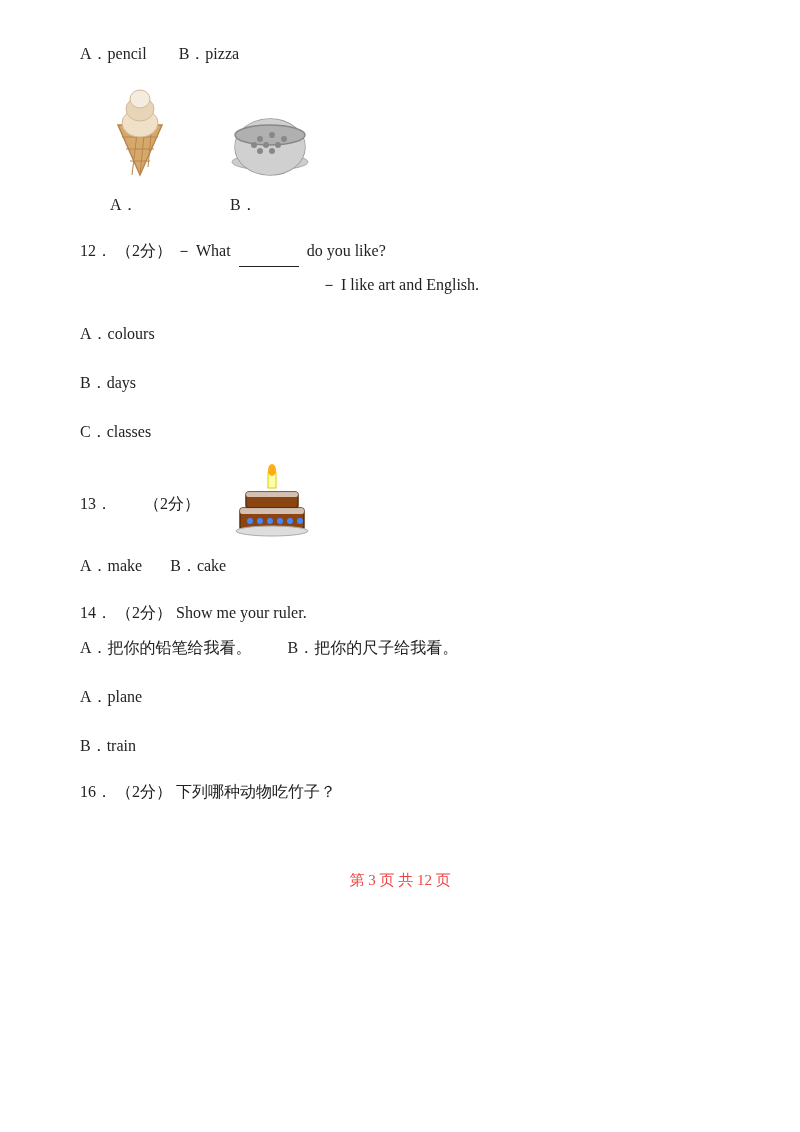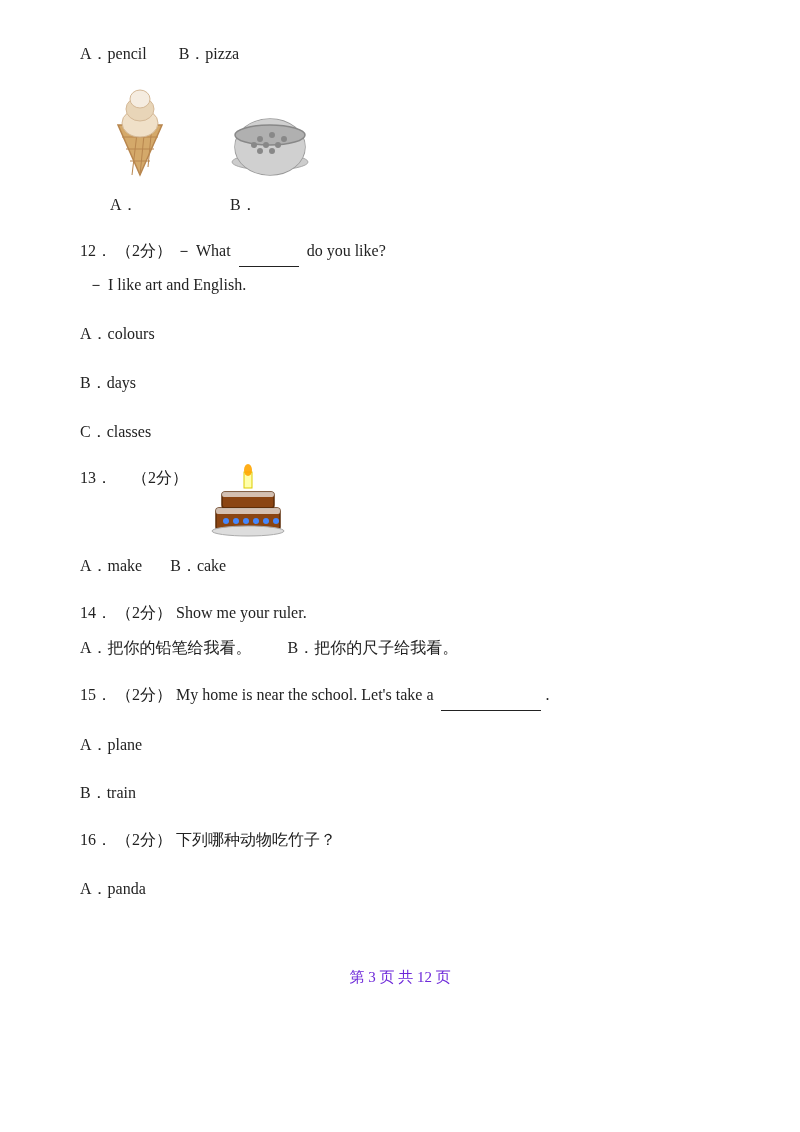--- a/index.html
+++ b/index.html
@@ -43,21 +43,21 @@
       height: 60px;
     }
     .cake-svg {
       width: 80px;
       height: 80px;
     }
     .page-footer {
       text-align: center;
       margin-top: 60px;
       font-size: 15px;
-      color: #6d28d9;
+      color: #ef4444;
     }
     .blank {
       display: inline-block;
       border-bottom: 1px solid #222;
       min-width: 60px;
       margin: 0 4px;
     }
     .blank-long {
       display: inline-block;
       border-bottom: 1px solid #222;
@@ -122,28 +122,28 @@
     </div>
   </div>
 </div>
 
 <div class="question-row">
   <div>
     <span>12．</span>
     <span>（2分）</span>
     <span>－ What <span class="blank">&nbsp;&nbsp;&nbsp;&nbsp;&nbsp;&nbsp;</span> do you like?</span>
   </div>
-  <div style="margin-left:8px; margin-top:4px;">－ I like art and English.</div>
+  <div style="margin-left:0; margin-top:4px;text-align:center;">－ I like art and English.</div>
   <div class="option-row">A．colours</div>
   <div class="option-row">B．days</div>
   <div class="option-row">C．classes</div>
 </div>
 
 <div class="question-row">
-  <div style="display:flex; align-items:flex-start; gap:20px;">
+  <div style="display:flex; align-items:center; gap:32px;">
     <span>13．</span>
     <span>（2分）</span>
 
     <svg class="cake-svg" viewBox="0 0 80 80" xmlns="http://www.w3.org/2000/svg">
 
       <rect x="36" y="8" width="8" height="16" fill="#ffffaa" stroke="#ddcc00" stroke-width="1"></rect>
 
       <ellipse cx="40" cy="6" rx="4" ry="6" fill="orange" opacity="0.9"></ellipse>
 
       <rect x="14" y="28" width="52" height="16" rx="3" fill="#8B4513" stroke="#5c2d09" stroke-width="1.5"></rect>
@@ -178,33 +178,27 @@
     <span>Show me your ruler.</span>
   </div>
   <div style="margin-top:6px;">
     <span>A．把你的铅笔给我看。</span>
     &nbsp;&nbsp;&nbsp;&nbsp;&nbsp;&nbsp;&nbsp;
     <span>B．把你的尺子给我看。</span>
   </div>
 </div>
 
 <div class="question-row">
-  <div>
-    <span>15．</span>
-    <span>（2分）</span>
-    <span>My home is near the school. Let's take a <span class="blank-long">&nbsp;&nbsp;&nbsp;&nbsp;&nbsp;&nbsp;&nbsp;&nbsp;</span>.</span>
-  </div>
   <div class="option-row">A．plane</div>
   <div class="option-row">B．train</div>
 </div>
 
 <div class="question-row">
   <div>
     <span>16．</span>
     <span>（2分）</span>
     <span>下列哪种动物吃竹子？</span>
   </div>
-  <div class="option-row">A．panda</div>
 </div>
 
 <div class="page-footer">
   <span>第 3 页 共 12 页</span>
 </div>
 
 </body></html>

